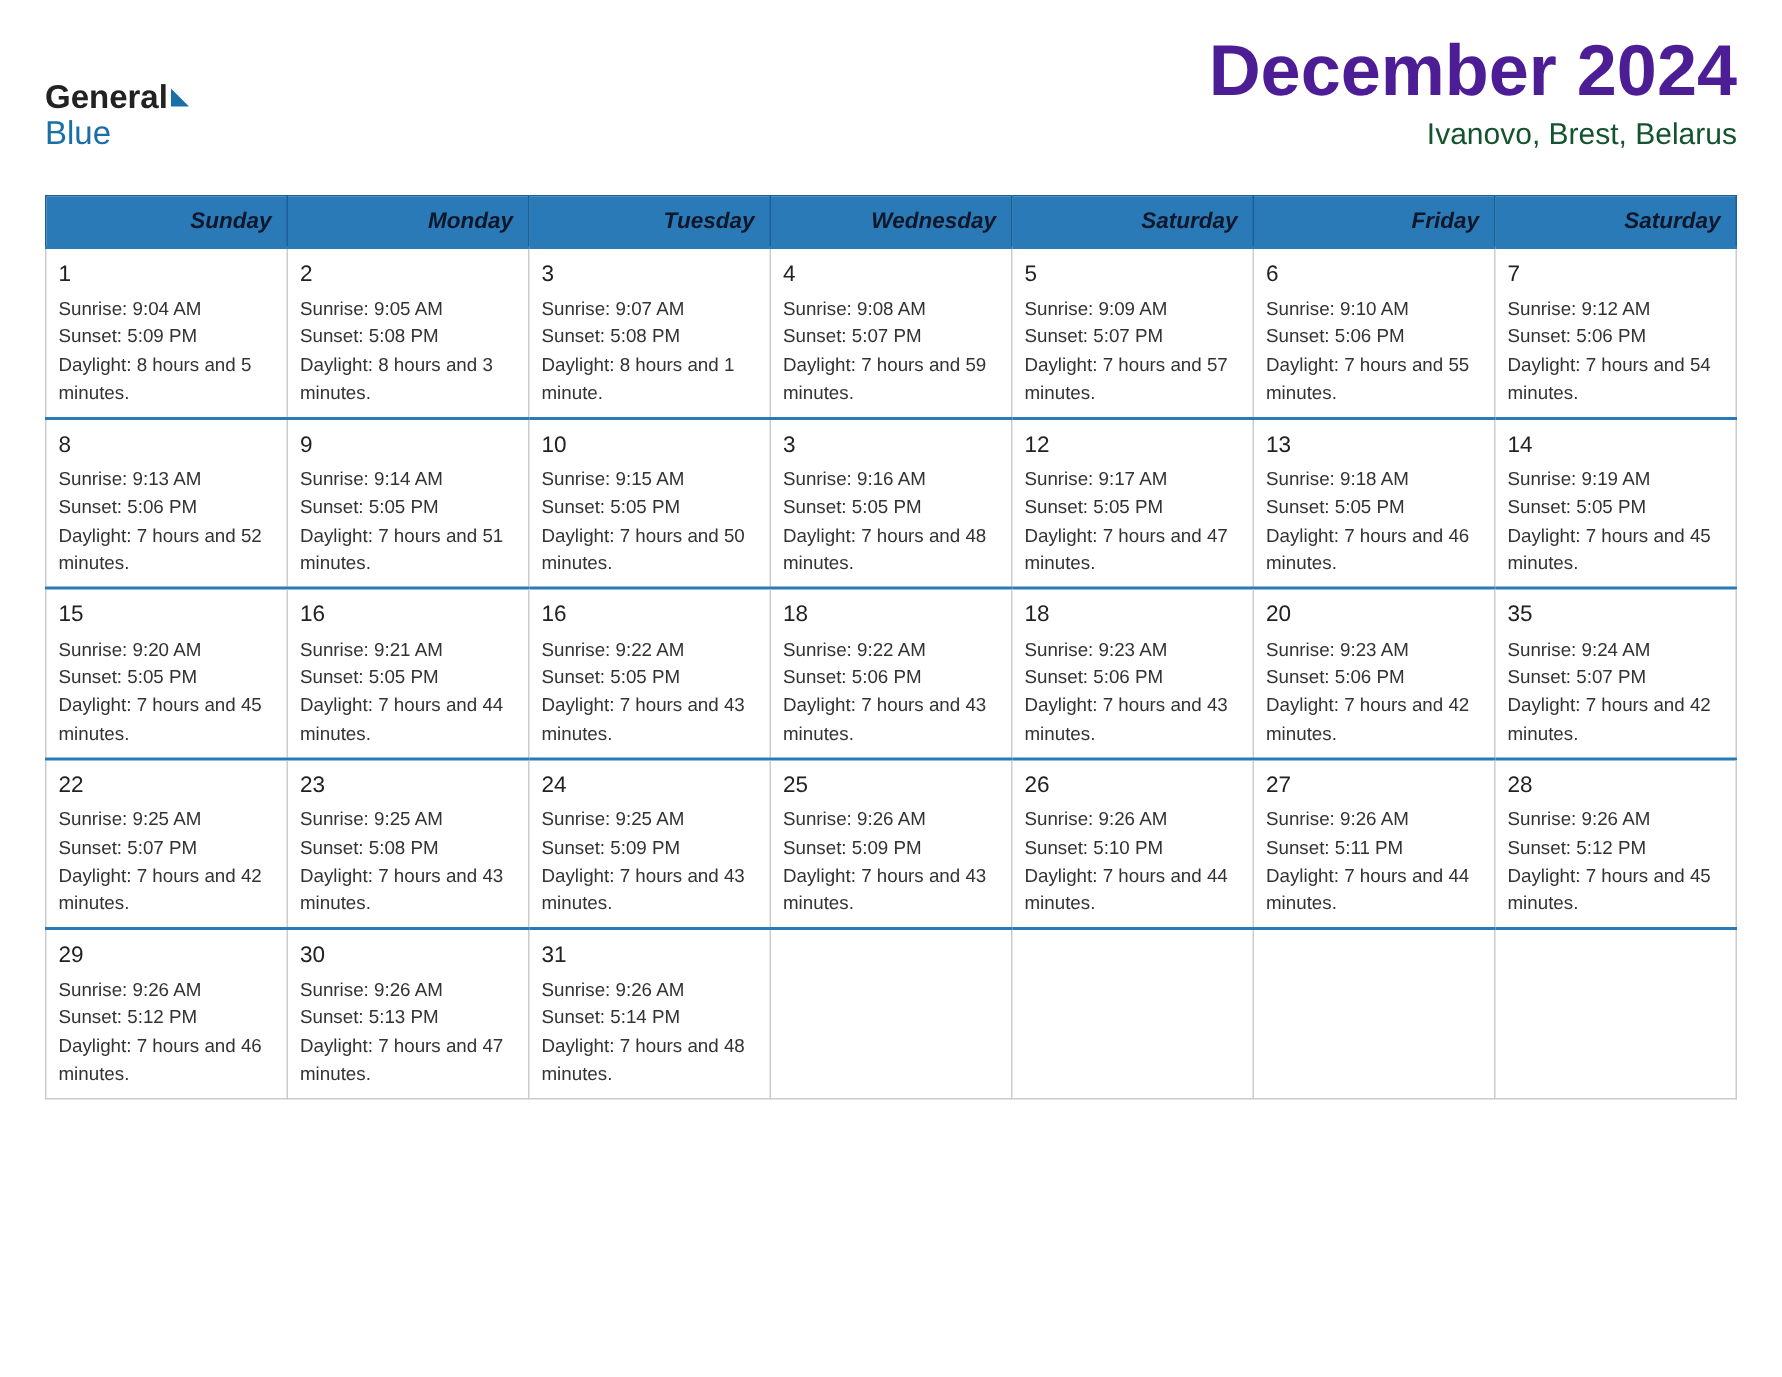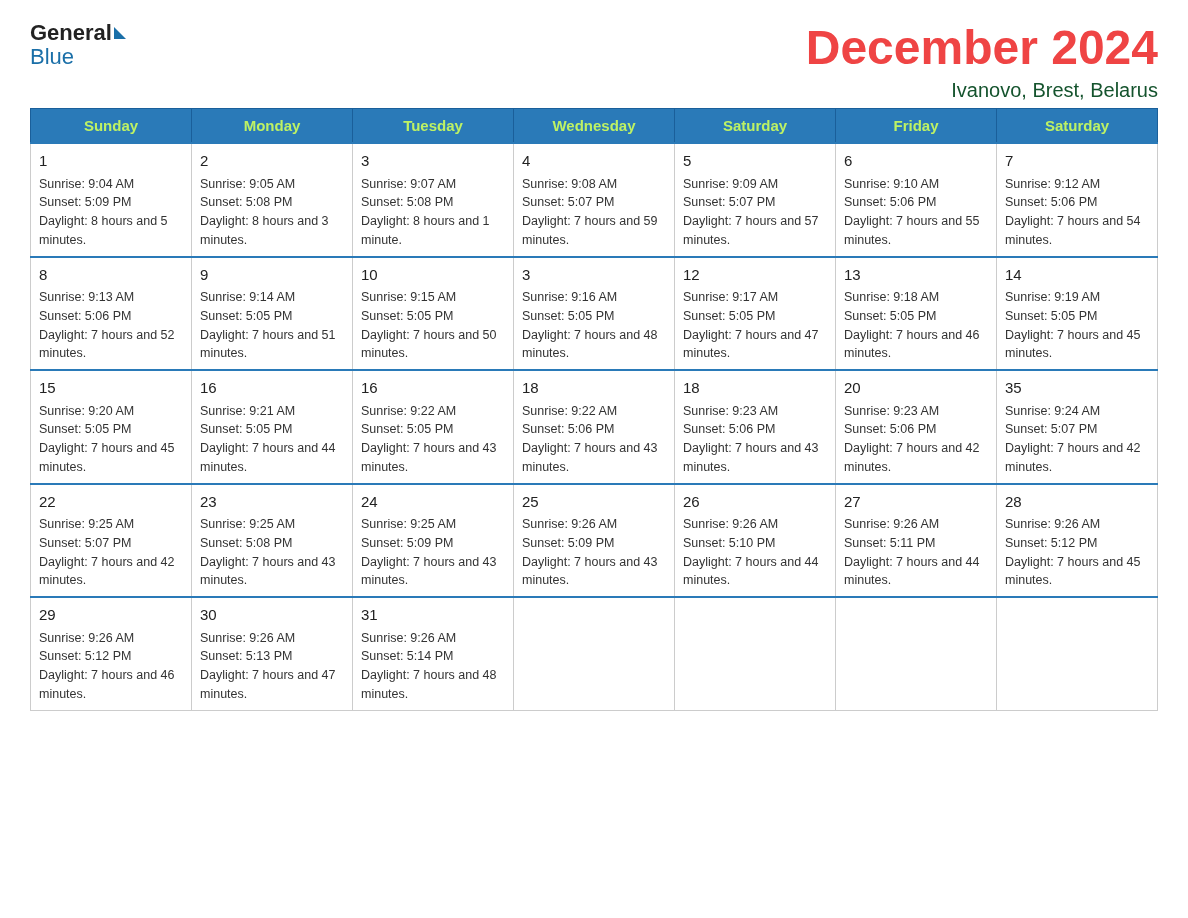--- a/index.html
+++ b/index.html
@@ -5,22 +5,22 @@
     * { box-sizing: border-box; margin: 0; padding: 0; }
     body {
       font-family: Arial, sans-serif;
       background: #fff;
       padding: 20px 30px;
       color: #222;
     }
     .header {
       display: flex;
       justify-content: space-between;
-      align-items: flex-start;
-      margin-bottom: 6px;
+      align-items: flex-end;
+      margin-bottom: 28px;
     }
     .logo {
       display: flex;
       flex-direction: column;
       align-items: flex-start;
     }
     .logo-text {
       display: flex;
       align-items: center;
       font-size: 22px;
@@ -43,39 +43,40 @@
       font-size: 22px;
       font-weight: normal;
       margin-top: -2px;
     }
     .title-block {
       text-align: right;
     }
     .month-title {
       font-size: 48px;
       font-weight: bold;
-      color: #ef4444;
+      color: #4c1d95;
     }
     .location {
       font-size: 20px;
       color: #14532d;
       margin-top: 4px;
     }
     .calendar {
       width: 100%;
       border-collapse: collapse;
       border: 1px solid #aaa;
     }
     .calendar th {
       background-color: #2a7ab8;
-      color: #bef264;
+      color: #0f172a;
       padding: 8px 10px;
-      text-align: center;
+      text-align: right;
       font-size: 15px;
       border: 1px solid #1a5f9a;
+      font-style: italic;
     }
     .calendar td {
       vertical-align: top;
       padding: 6px 8px;
       border: 1px solid #ccc;
       border-top: 2px solid #2a7ab8;
       width: 14.28%;
       min-height: 90px;
       font-size: 12.5px;
       line-height: 1.5;

